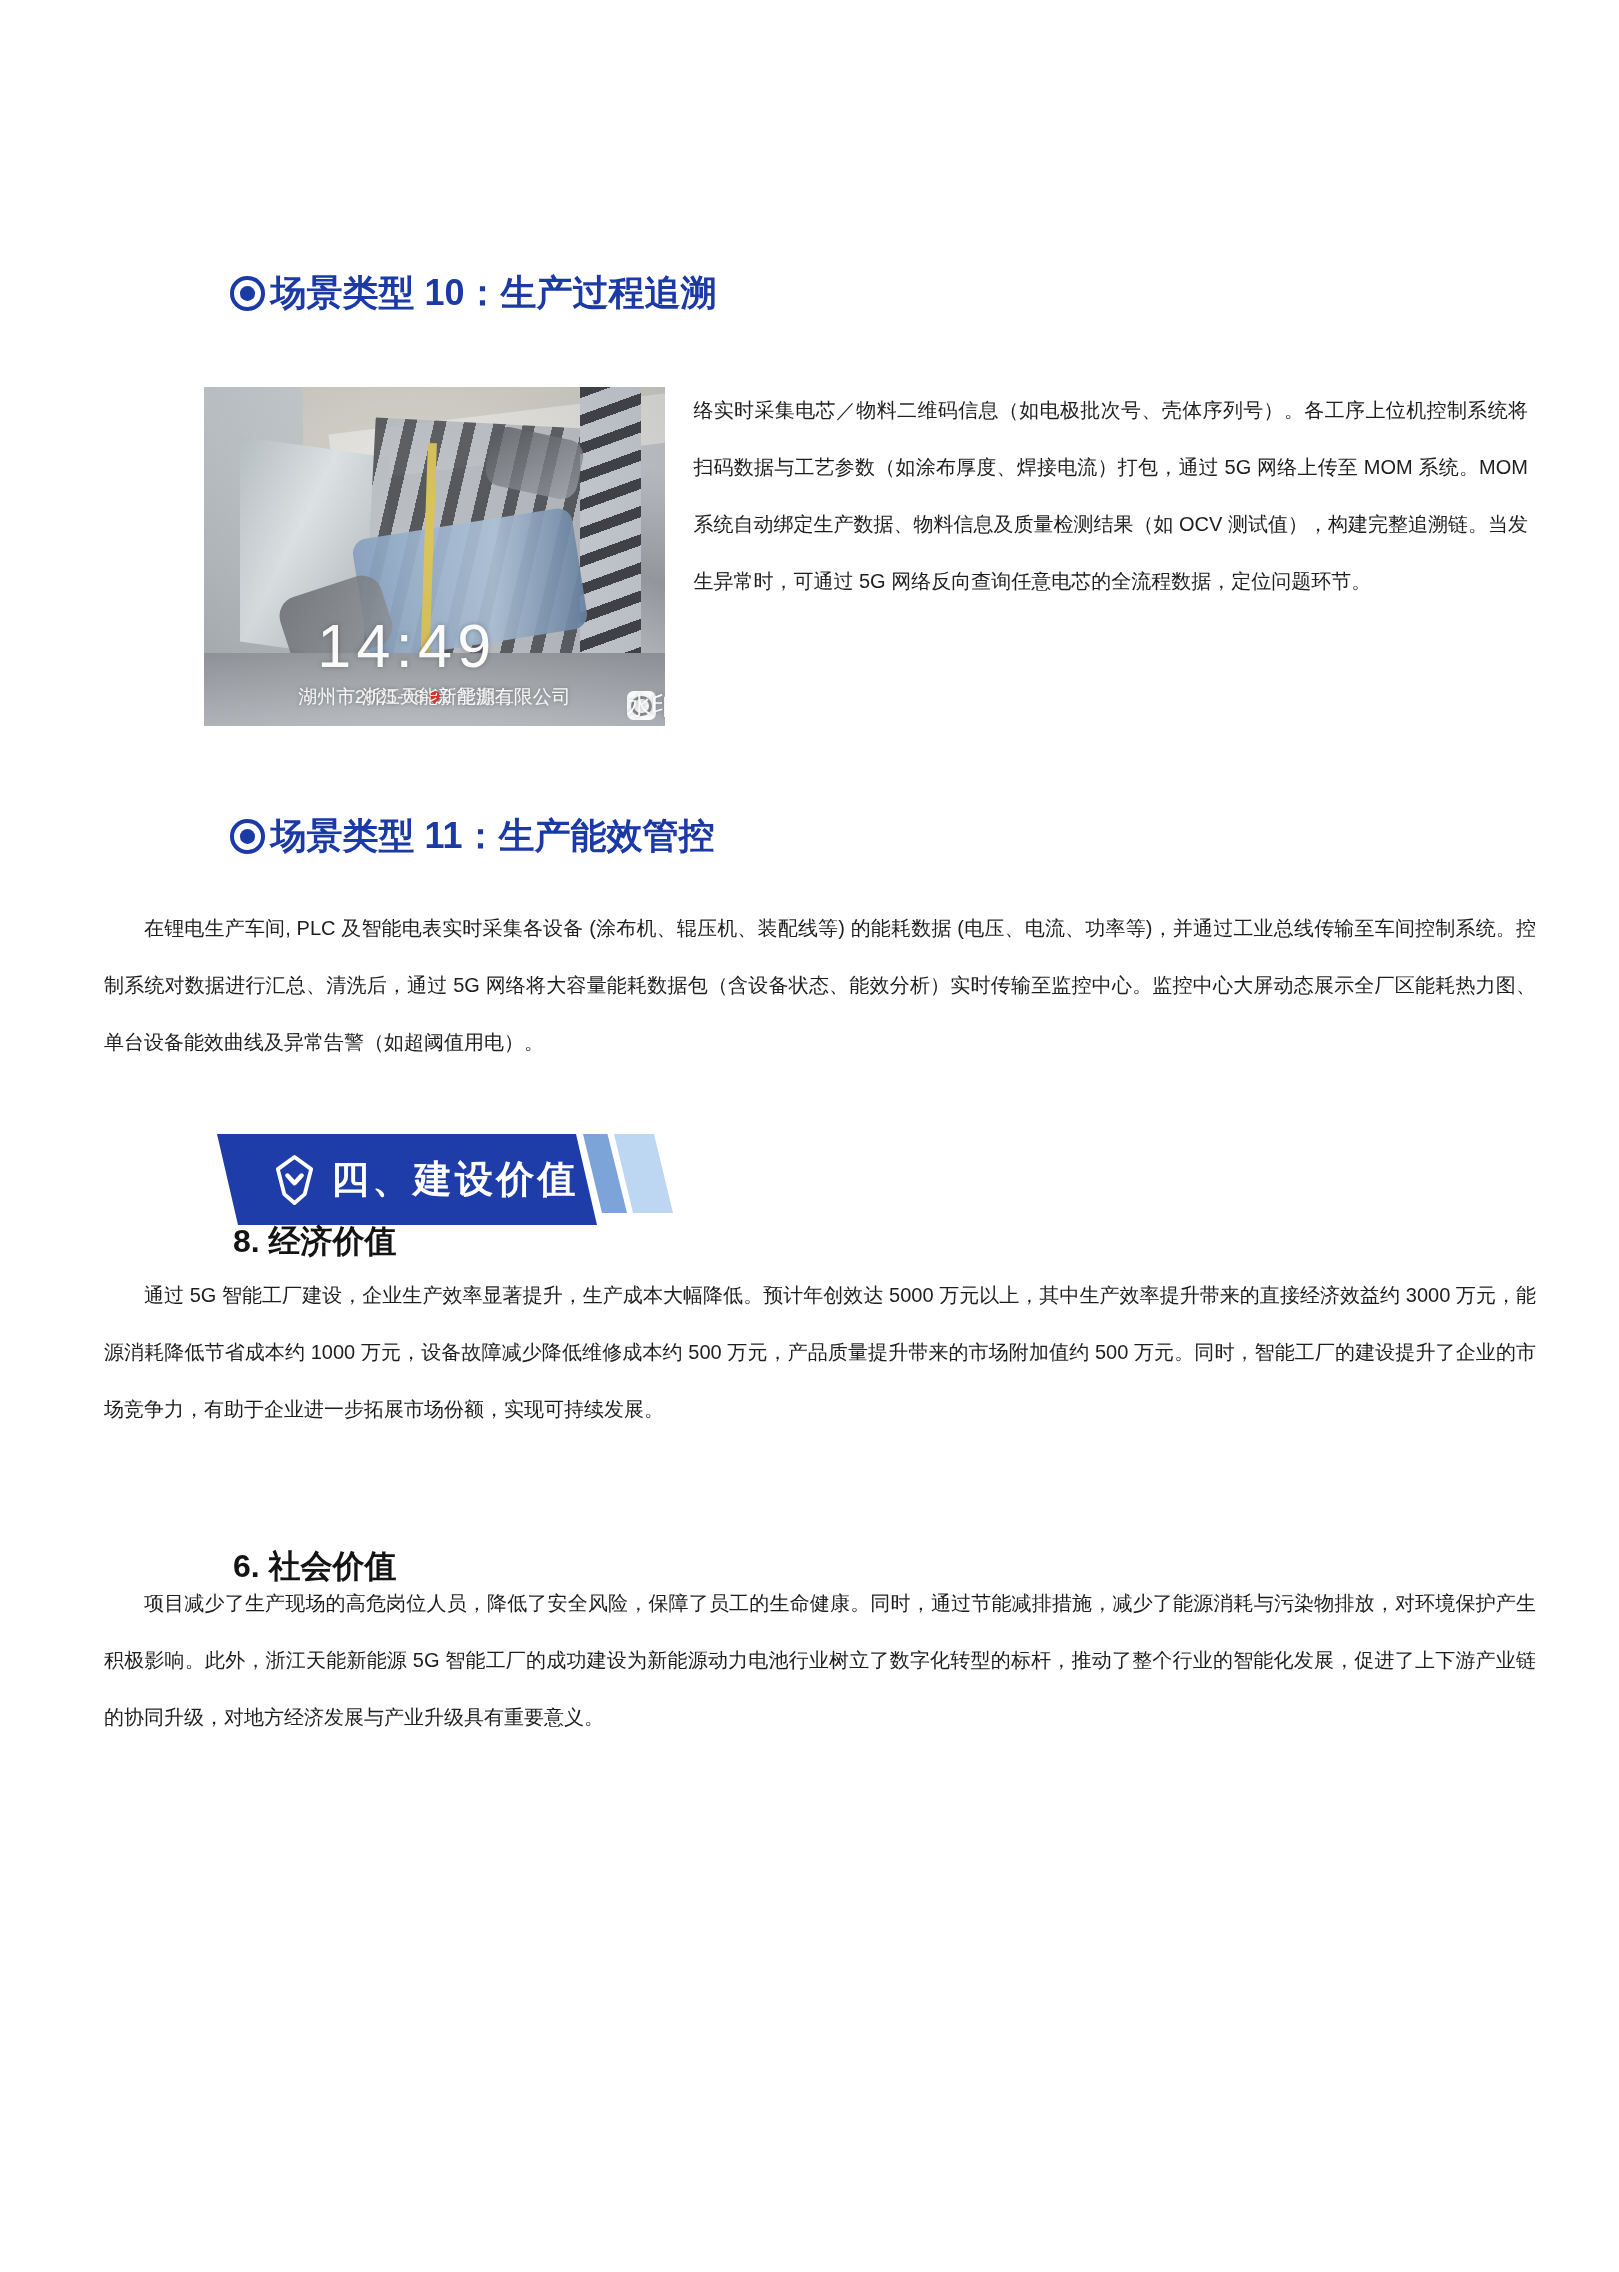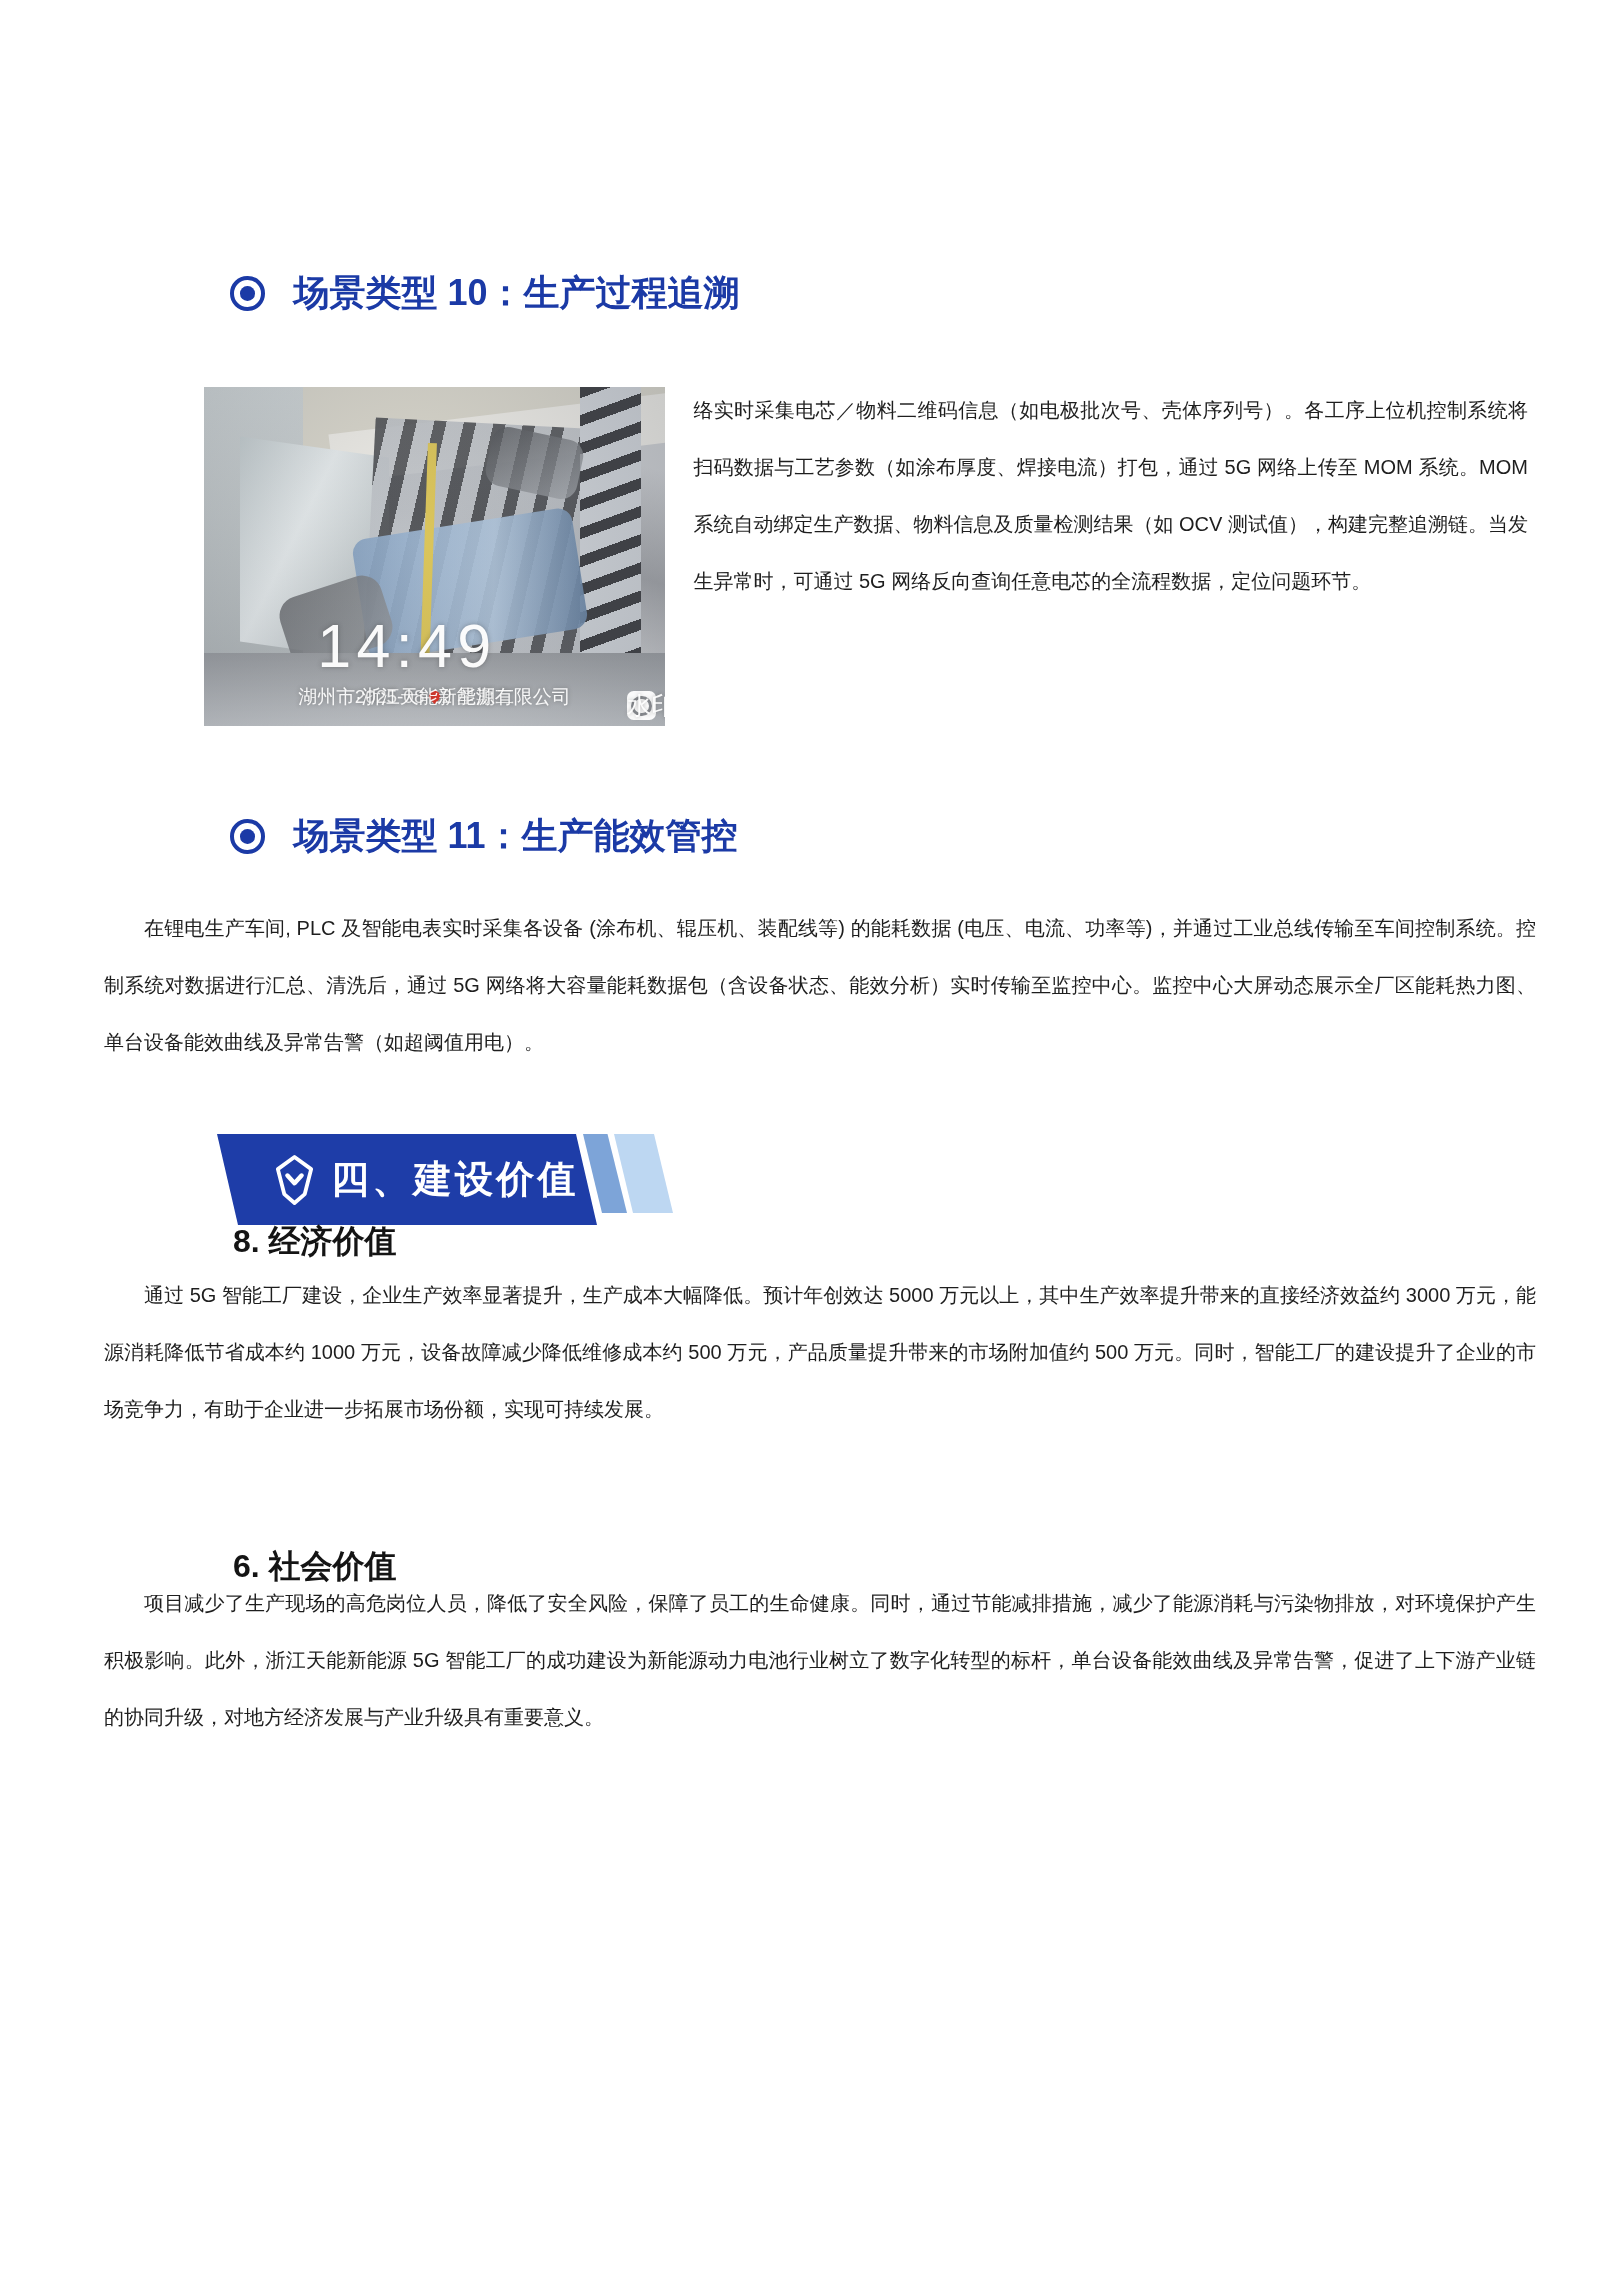--- a/index.html
+++ b/index.html
@@ -1,20 +1,20 @@
 <!DOCTYPE html>
 <html style="font-size:10.6px"><head>
 <meta charset="utf-8">
 <style>
   html,body{margin:0;padding:0;background:#ffffff;}
   .page{position:relative;width:1620px;height:2273px;background:#ffffff;overflow:hidden;
         font-family:"Liberation Sans","DejaVu Sans",sans-serif;color:#1e1e1e;}
 
   
-  .scene-heading{position:absolute;left:230px;display:flex;align-items:center;gap:29px;
+  .scene-heading{position:absolute;left:230px;display:flex;align-items:center;gap:6px;
                  color:#1b3aa6;font-weight:bold;font-size:36px;white-space:nowrap;}
   .bullet{flex:none;width:26.5px;height:26.5px;border:4.6px solid #1b3aa6;border-radius:50%;
           display:flex;align-items:center;justify-content:center;}
   .bullet i{display:block;width:14.6px;height:14.6px;border-radius:50%;background:#1b3aa6;}
 
   
   .body-text{font-size:20px;line-height:57px;text-align:justify;color:#1e1e1e;}
   .indent{text-indent:2em;}
   .p1-line1{position:absolute;top:331px;left:96px;width:1432px;text-align:justify;
             text-align-last:justify;text-indent:2em;font-size:32px;line-height:48px;}
@@ -130,16 +130,16 @@
     </svg>
     <span class="banner-title">四、建设价值</span>
   </div>
   <div class="stripe stripe-1"></div>
   <div class="stripe stripe-2"></div>
 
   <div class="sub-title" style="top:1220px;">8. 经济价值</div>
   <div class="para body-text indent" style="top:1267px;">通过 5G 智能工厂建设，企业生产效率显著提升，生产成本大幅降低。预计年创效达 5000 万元以上，其中生产效率提升带来的直接经济效益约 3000 万元，能源消耗降低节省成本约 1000 万元，设备故障减少降低维修成本约 500 万元，产品质量提升带来的市场附加值约 500 万元。同时，智能工厂的建设提升了企业的市场竞争力，有助于企业进一步拓展市场份额，实现可持续发展。</div>
 
   <div class="sub-title" style="top:1545px;">6. 社会价值</div>
-  <div class="para body-text indent" style="top:1575px;">项目减少了生产现场的高危岗位人员，降低了安全风险，保障了员工的生命健康。同时，通过节能减排措施，减少了能源消耗与污染物排放，对环境保护产生积极影响。此外，浙江天能新能源 5G 智能工厂的成功建设为新能源动力电池行业树立了数字化转型的标杆，单台设备能效曲线及异常告警，促进了上下游产业链的协同升级，对地方经济发展与产业升级具有重要意义。</div>
+  <div class="para body-text indent" style="top:1575px;">项目减少了生产现场的高危岗位人员，降低了安全风险，保障了员工的生命健康。同时，通过节能减排措施，减少了能源消耗与污染物排放，对环境保护产生积极影响。此外，浙江天能新能源 5G 智能工厂的成功建设为新能源动力电池行业树立了数字化转型的标杆，推动了整个行业的智能化发展，促进了上下游产业链的协同升级，对地方经济发展与产业升级具有重要意义。</div>
 
 </div>
 
 
 </body></html>

